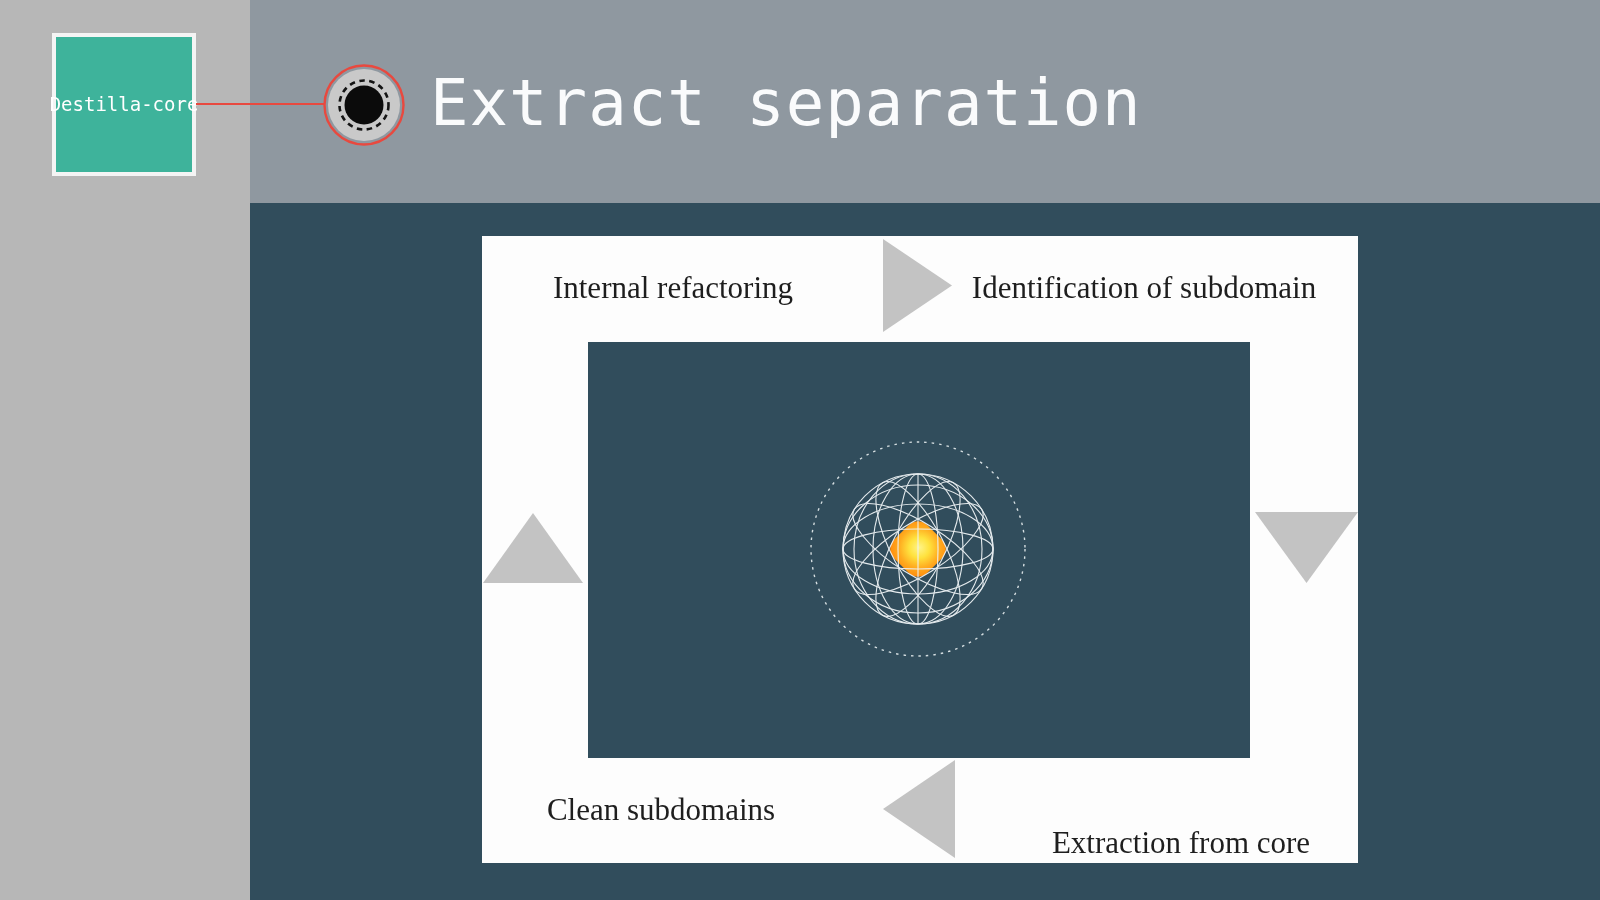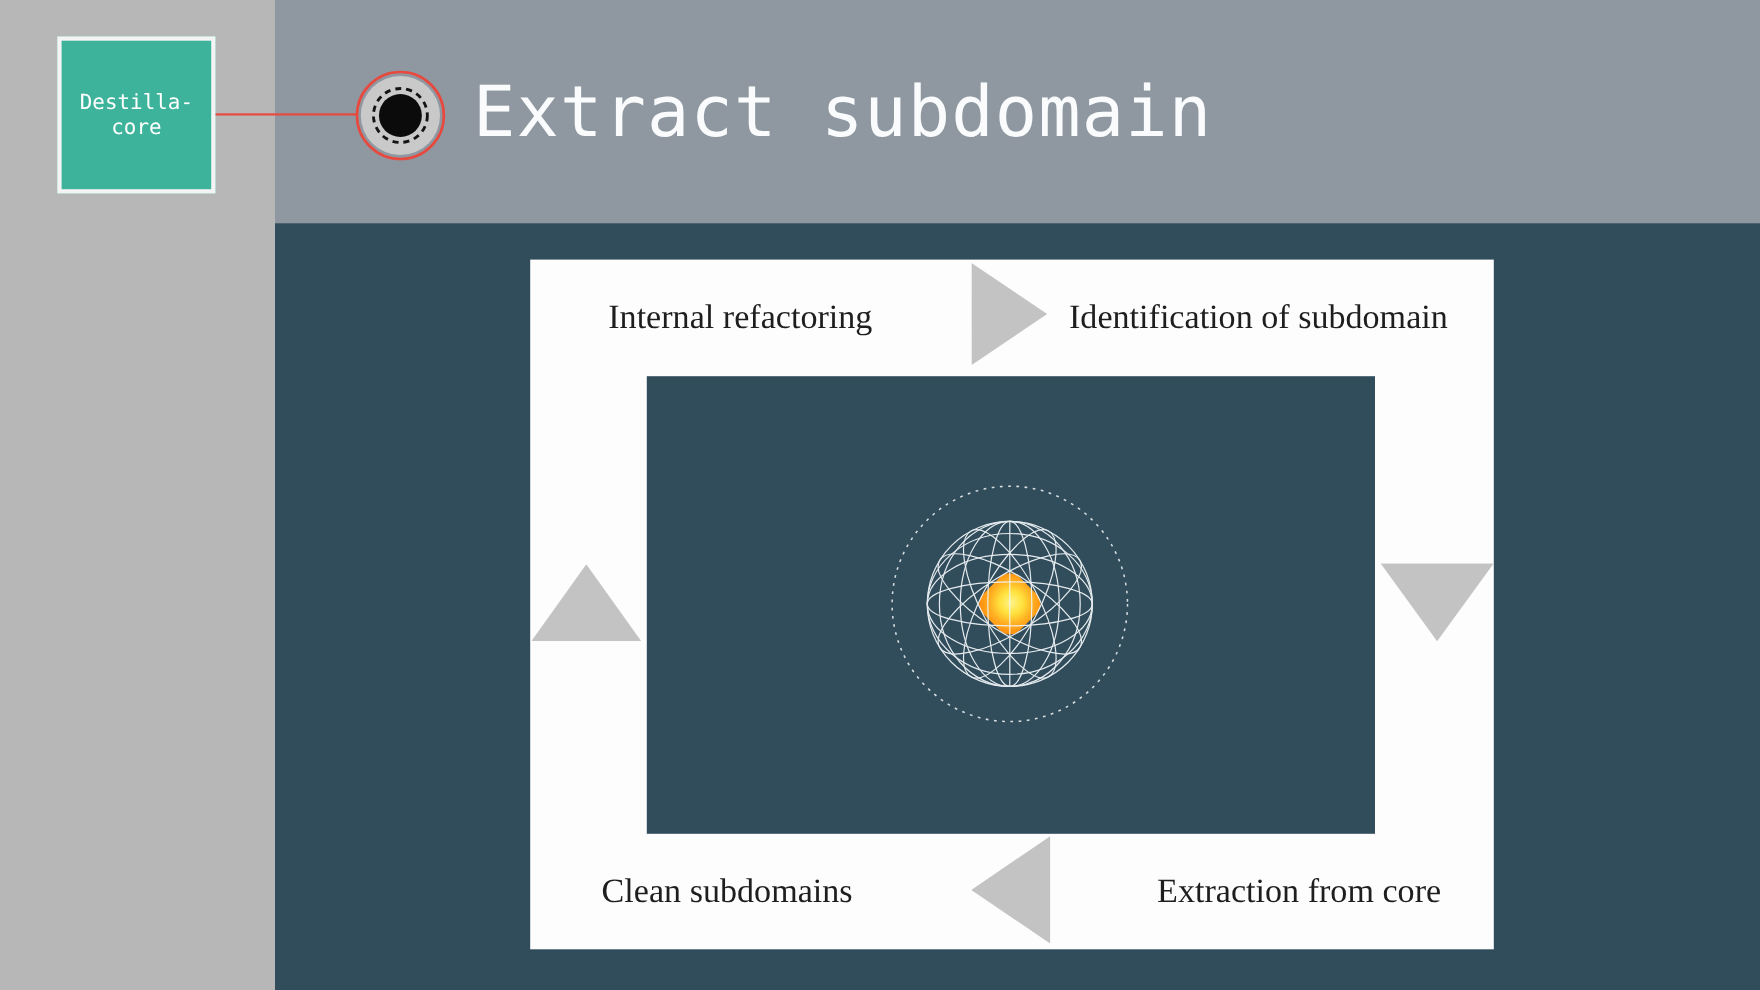--- a/index.html
+++ b/index.html
@@ -14,51 +14,51 @@
   .header{position:absolute;left:250px;top:0;width:1350px;height:203px;background:#8f98a0;}
   .slide-title{
     position:absolute;left:430px;top:66px;height:74px;line-height:74px;
     font-family:"DejaVu Sans Mono", monospace;font-size:64px;letter-spacing:1px;
     color:#fafbfc;white-space:nowrap;
   }
   
   .callout{
     position:absolute;left:52px;top:33px;width:144px;height:143px;box-sizing:border-box;
     background:#3eb39b;border:4px solid #f4f4f4;
-    display:flex;flex-direction:column;align-items:center;justify-content:center;
+    display:flex;flex-direction:row;align-items:center;justify-content:center;
     font-family:"DejaVu Sans Mono", monospace;font-size:19px;line-height:23px;color:#ffffff;
   }
   .connector{position:absolute;left:196px;top:103px;width:129px;height:2px;background:#e8493f;}
   .marker{position:absolute;left:319px;top:60px;width:90px;height:90px;}
   
   .frame{position:absolute;left:482px;top:236px;width:876px;height:627px;background:#fdfdfd;}
   .inner-screen{position:absolute;left:106px;top:106px;width:662px;height:416px;background:#314d5c;}
   .arrow{position:absolute;background:#c3c3c3;}
   .arrow-top{left:401px;top:3px;width:69px;height:93px;clip-path:polygon(0 0,100% 50%,0 100%);}
   .arrow-bottom{left:401px;top:524px;width:72px;height:98px;clip-path:polygon(100% 0,100% 100%,0 50%);}
   .arrow-left{left:1px;top:277px;width:100px;height:70px;clip-path:polygon(50% 0,100% 100%,0 100%);}
   .arrow-right{left:773px;top:276px;width:103px;height:71px;clip-path:polygon(0 0,100% 0,50% 100%);}
   .step-label{
     position:absolute;transform:translate(-50%,-50%);
     font-family:"Liberation Serif", serif;font-size:31px;color:#1e1e1e;white-space:nowrap;
   }
   .lbl-internal{left:191px;top:52px;}
   .lbl-identification{left:662px;top:52px;}
   .lbl-clean{left:179px;top:574px;}
-  .lbl-extraction{left:699px;top:574px;}
+  .lbl-extraction{left:699px;top:607px;}
   
   .globe{position:absolute;left:788px;top:419px;width:260px;height:260px;}
 </style>
 </head>
 <body>
 
 <div class="sidebar"></div>
 
 <div class="header"></div>
-<div class="slide-title">Extract subdomain</div>
+<div class="slide-title">Extract separation</div>
 
 <div class="callout">
   <span>Destilla-</span>
   <span>core</span>
 </div>
 <div class="connector"></div>
 <svg class="marker" viewBox="0 0 90 90">
   <circle cx="45" cy="45" r="36" fill="#c9c9c9"></circle>
   <circle cx="45" cy="45" r="39.5" fill="none" stroke="#e8493f" stroke-width="2.4"></circle>
   <circle cx="45" cy="45" r="24.5" fill="none" stroke="#141414" stroke-width="2.6" stroke-dasharray="5.5 4.5"></circle>

